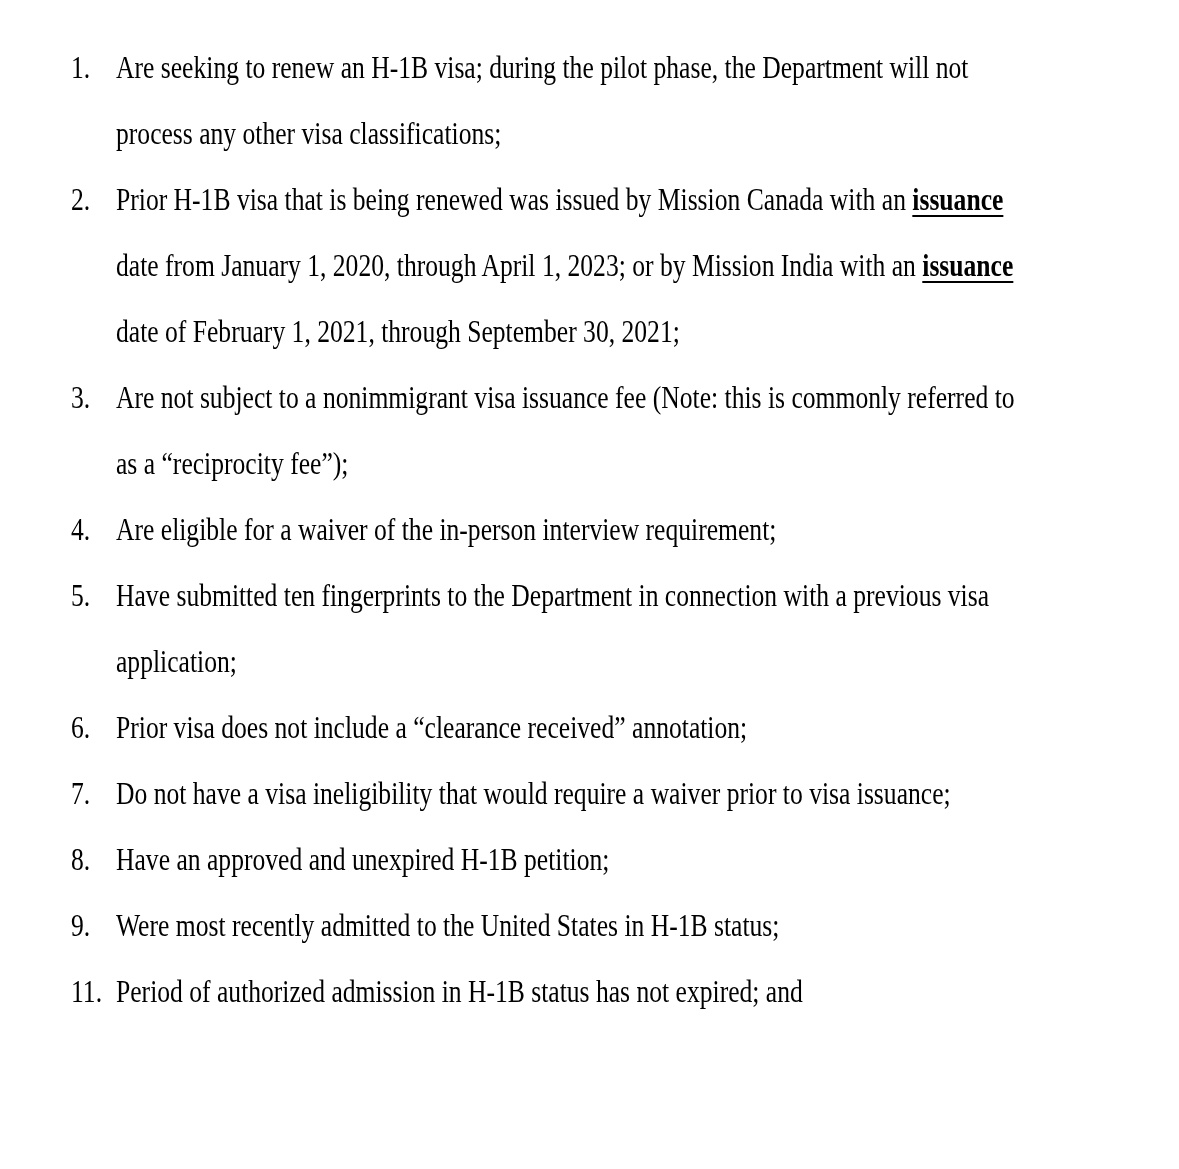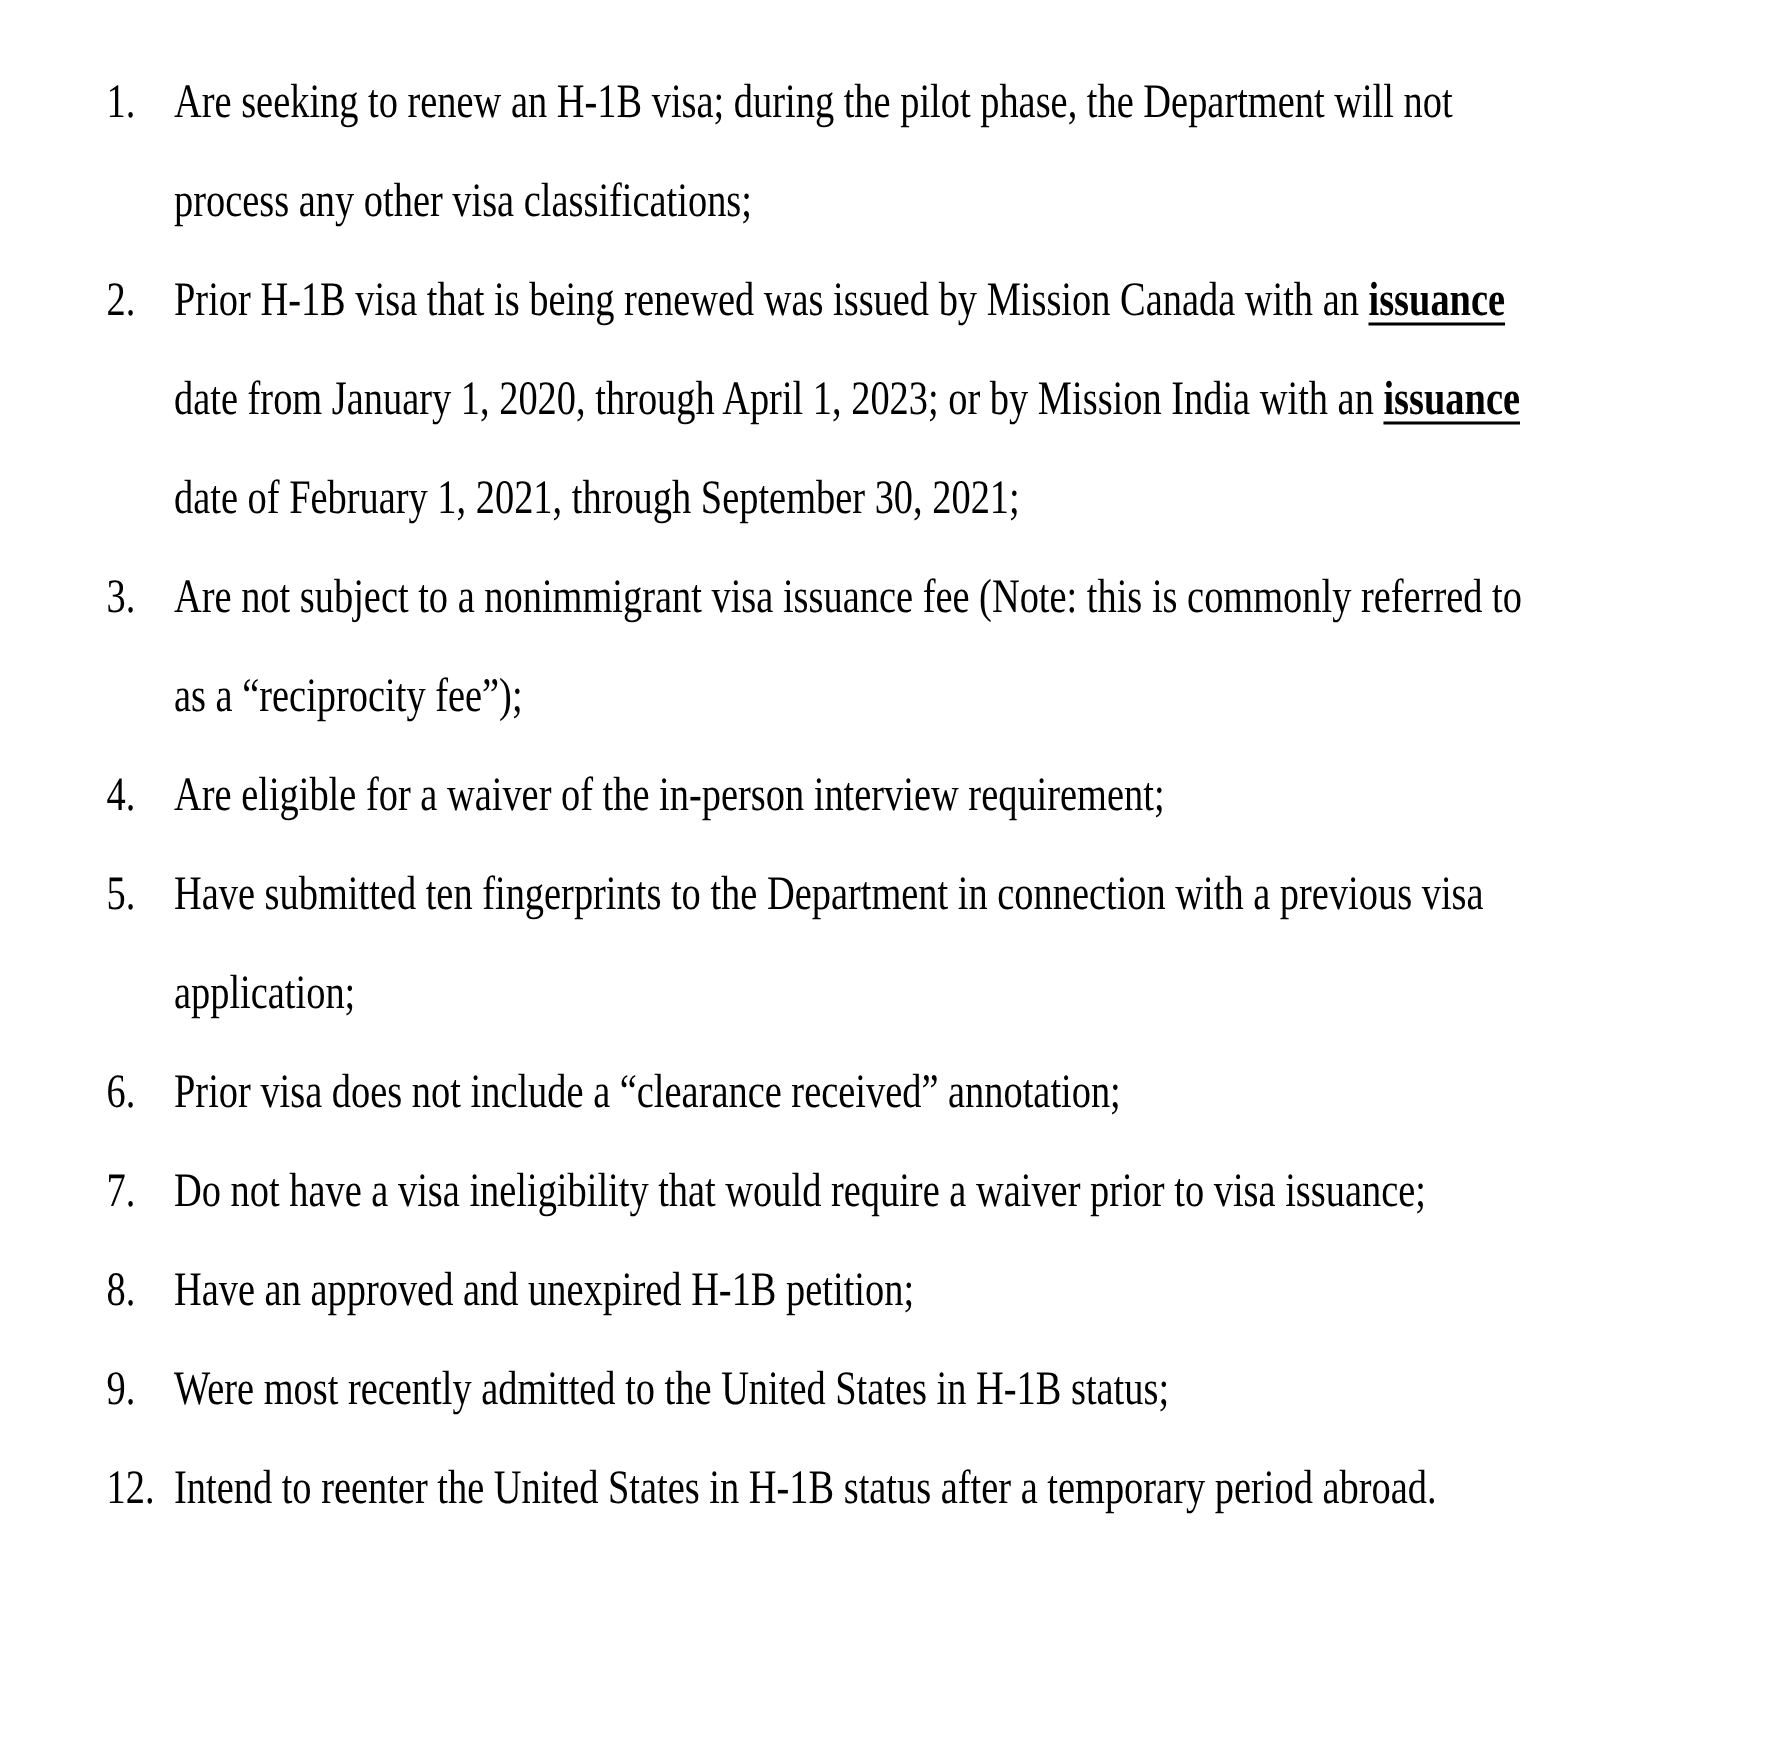--- a/index.html
+++ b/index.html
@@ -114,19 +114,19 @@
           <div class="line"><span>Have an approved and unexpired H-1B petition;</span></div>
         </div>
       </div>
       <div class="item">
         <span class="num">9.</span>
         <div class="text">
           <div class="line"><span>Were most recently admitted to the United States in H-1B status;</span></div>
         </div>
       </div>
       <div class="item">
-        <span class="num">12.</span>
+        <span class="num">11.</span>
         <div class="text">
-          <div class="line"><span>Intend to reenter the United States in H-1B status after a temporary period abroad.</span></div>
+          <div class="line"><span>Period of authorized admission in H-1B status has not expired; and</span></div>
         </div>
       </div>
     </div>
 </div>
 
 </body></html>

